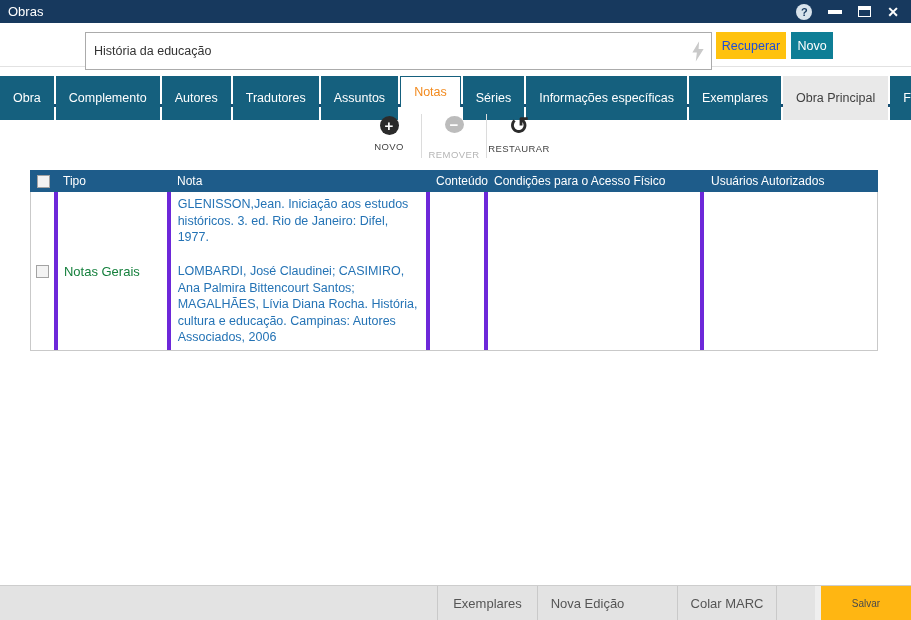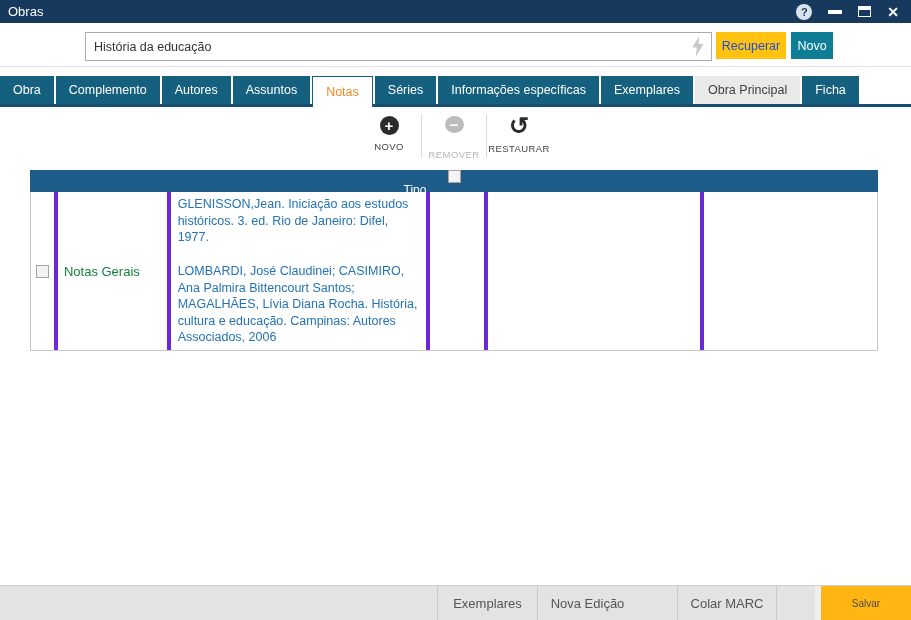--- a/index.html
+++ b/index.html
@@ -12,49 +12,49 @@
   .titlebar .title { color:#fff; font-size:13px; }
   .titlebar .spacer { flex:1; }
   .tb-controls { display:flex; align-items:center; gap:16px; margin-right:4px; }
   .help-circle { width:16px; height:16px; border-radius:50%; background:#d8e3ec; color:#17395E; font-size:11px; font-weight:bold; display:flex; align-items:center; justify-content:center; cursor:default; }
   .min-glyph { width:14px; height:4px; background:#fff; display:inline-block; }
   .restore-glyph { width:13px; height:11px; border:1.5px solid #fff; border-top:4px solid #fff; display:inline-block; }
   .close-glyph { color:#fff; font-size:14px; font-weight:bold; line-height:1; }
 
   
   .searchrow { position:absolute; top:23px; left:0; width:911px; height:44px; background:#fff; border-bottom:1px solid #e2e2e2; }
-  .search-wrap { position:absolute; left:85px; top:9px; width:627px; height:29px; border:1px solid #ababab; background:#fff; display:flex; align-items:center; }
+  .search-wrap { position:absolute; left:85px; top:9px; width:627px; height:38px; border:1px solid #ababab; background:#fff; display:flex; align-items:center; }
   .search-input { flex:1; border:none; outline:none; height:100%; padding:0 8px; font-size:12.5px; color:#333; font-family:"Liberation Sans", sans-serif; background:transparent; }
   .bolt { width:18px; margin-right:4px; flex:0 0 auto; }
   .btn-recuperar { position:absolute; left:716px; top:9px; width:70px; height:27px; background:#FFC20E; border:none; color:#1d4ed8; font-size:12.5px; font-family:"Liberation Sans", sans-serif; cursor:pointer; }
   .btn-novo { position:absolute; left:791px; top:9px; width:42px; height:27px; background:#0E7E96; border:none; color:#fff; font-size:12.5px; font-family:"Liberation Sans", sans-serif; cursor:pointer; }
 
   
   .tabstrip { position:absolute; top:76px; left:0; width:911px; height:31px; }
   .strip-underline { position:absolute; left:0; right:0; bottom:0; height:3px; background:#174F73; }
   .tabs { position:absolute; top:0; left:0; display:flex; gap:2px; height:31px; align-items:flex-start; }
-  .tab { height:28px; background:#15607E; color:#fff; font-size:12.5px; display:flex; align-items:center; justify-content:center; padding:0 13px; cursor:pointer; white-space:nowrap; }
+  .tab { height:44px; background:#15607E; color:#fff; font-size:12.5px; display:flex; align-items:center; justify-content:center; padding:0 13px; cursor:pointer; white-space:nowrap; }
   .tab.active { height:31px; background:#fff; color:#F28A1E; border:1px solid #15607E; border-bottom:none; z-index:2; position:relative; }
   .tab.disabled { background:#E9E9E9; color:#404040; cursor:default; }
 
   
   .toolbar { position:absolute; top:112px; left:30px; width:848px; height:48px; display:flex; justify-content:center; align-items:stretch; }
   .tool-item { width:64px; display:flex; flex-direction:column; align-items:center; justify-content:flex-start; padding-top:4px; cursor:pointer; }
   .tool-item.disabled { cursor:default; }
   .tool-sep { width:1px; background:#dcdcdc; margin:2px 0; }
   .icon-circle { width:19px; height:19px; border-radius:50%; display:flex; align-items:center; justify-content:center; color:#fff; font-size:15px; font-weight:bold; line-height:1; }
   .icon-circle.dark { background:#2b2b2b; }
   .icon-circle.gray { background:#bcbcbc; }
   .icon-restore { font-size:24px; font-weight:bold; color:#2b2b2b; height:21px; line-height:20px; }
   .tool-label { margin-top:6px; font-size:9.5px; letter-spacing:.4px; color:#444; }
   .tool-label.disabled { color:#b5b5b5;margin-top:16px; }
 
   
   .grid { position:absolute; top:170px; left:30px; width:848px; }
-  .grid-header { display:flex; background:#1E5C8A; color:#fff; height:22px; align-items:center; font-size:12px;flex-direction:column; }
+  .grid-header { display:flex; background:#1E5C8A; color:#fff; height:22px; align-items:center; font-size:12px; }
   .grid-row { display:flex; background:#fff; border-left:1px solid #c9c9c9; border-right:1px solid #c9c9c9; border-bottom:1px solid #c9c9c9; min-height:114px; }
   .c-check { width:27px; display:flex; align-items:center; justify-content:center; }
   .c-tipo { width:113px; padding-left:6px; }
   .c-nota { width:260px; padding:4px 7px; }
   .c-cont { width:58px; padding-left:6px; }
   .c-cond { width:217px; padding-left:6px; }
   .c-user { width:173px; padding-left:6px; }
   .grid-row > div { border-right:4px solid #6d28d9; }
   .grid-row > div:last-child { border-right:none; }
   .checkbox { width:13px; height:13px; border:1px solid #a3a3a3; background:#f3f3f3; display:inline-block; }
@@ -95,20 +95,21 @@
     <button class="btn-recuperar">Recuperar</button>
     <button class="btn-novo">Novo</button>
   </div>
 
   <div class="tabstrip">
     <div class="strip-underline"></div>
     <div class="tabs">
       <div class="tab">Obra</div>
       <div class="tab">Complemento</div>
       <div class="tab">Autores</div>
+      <div class="tab">Tradutores</div>
       <div class="tab">Assuntos</div>
       <div class="tab active">Notas</div>
       <div class="tab">Séries</div>
       <div class="tab">Informações específicas</div>
       <div class="tab">Exemplares</div>
       <div class="tab disabled">Obra Principal</div>
       <div class="tab">Ficha</div>
 
     </div>
   </div>

